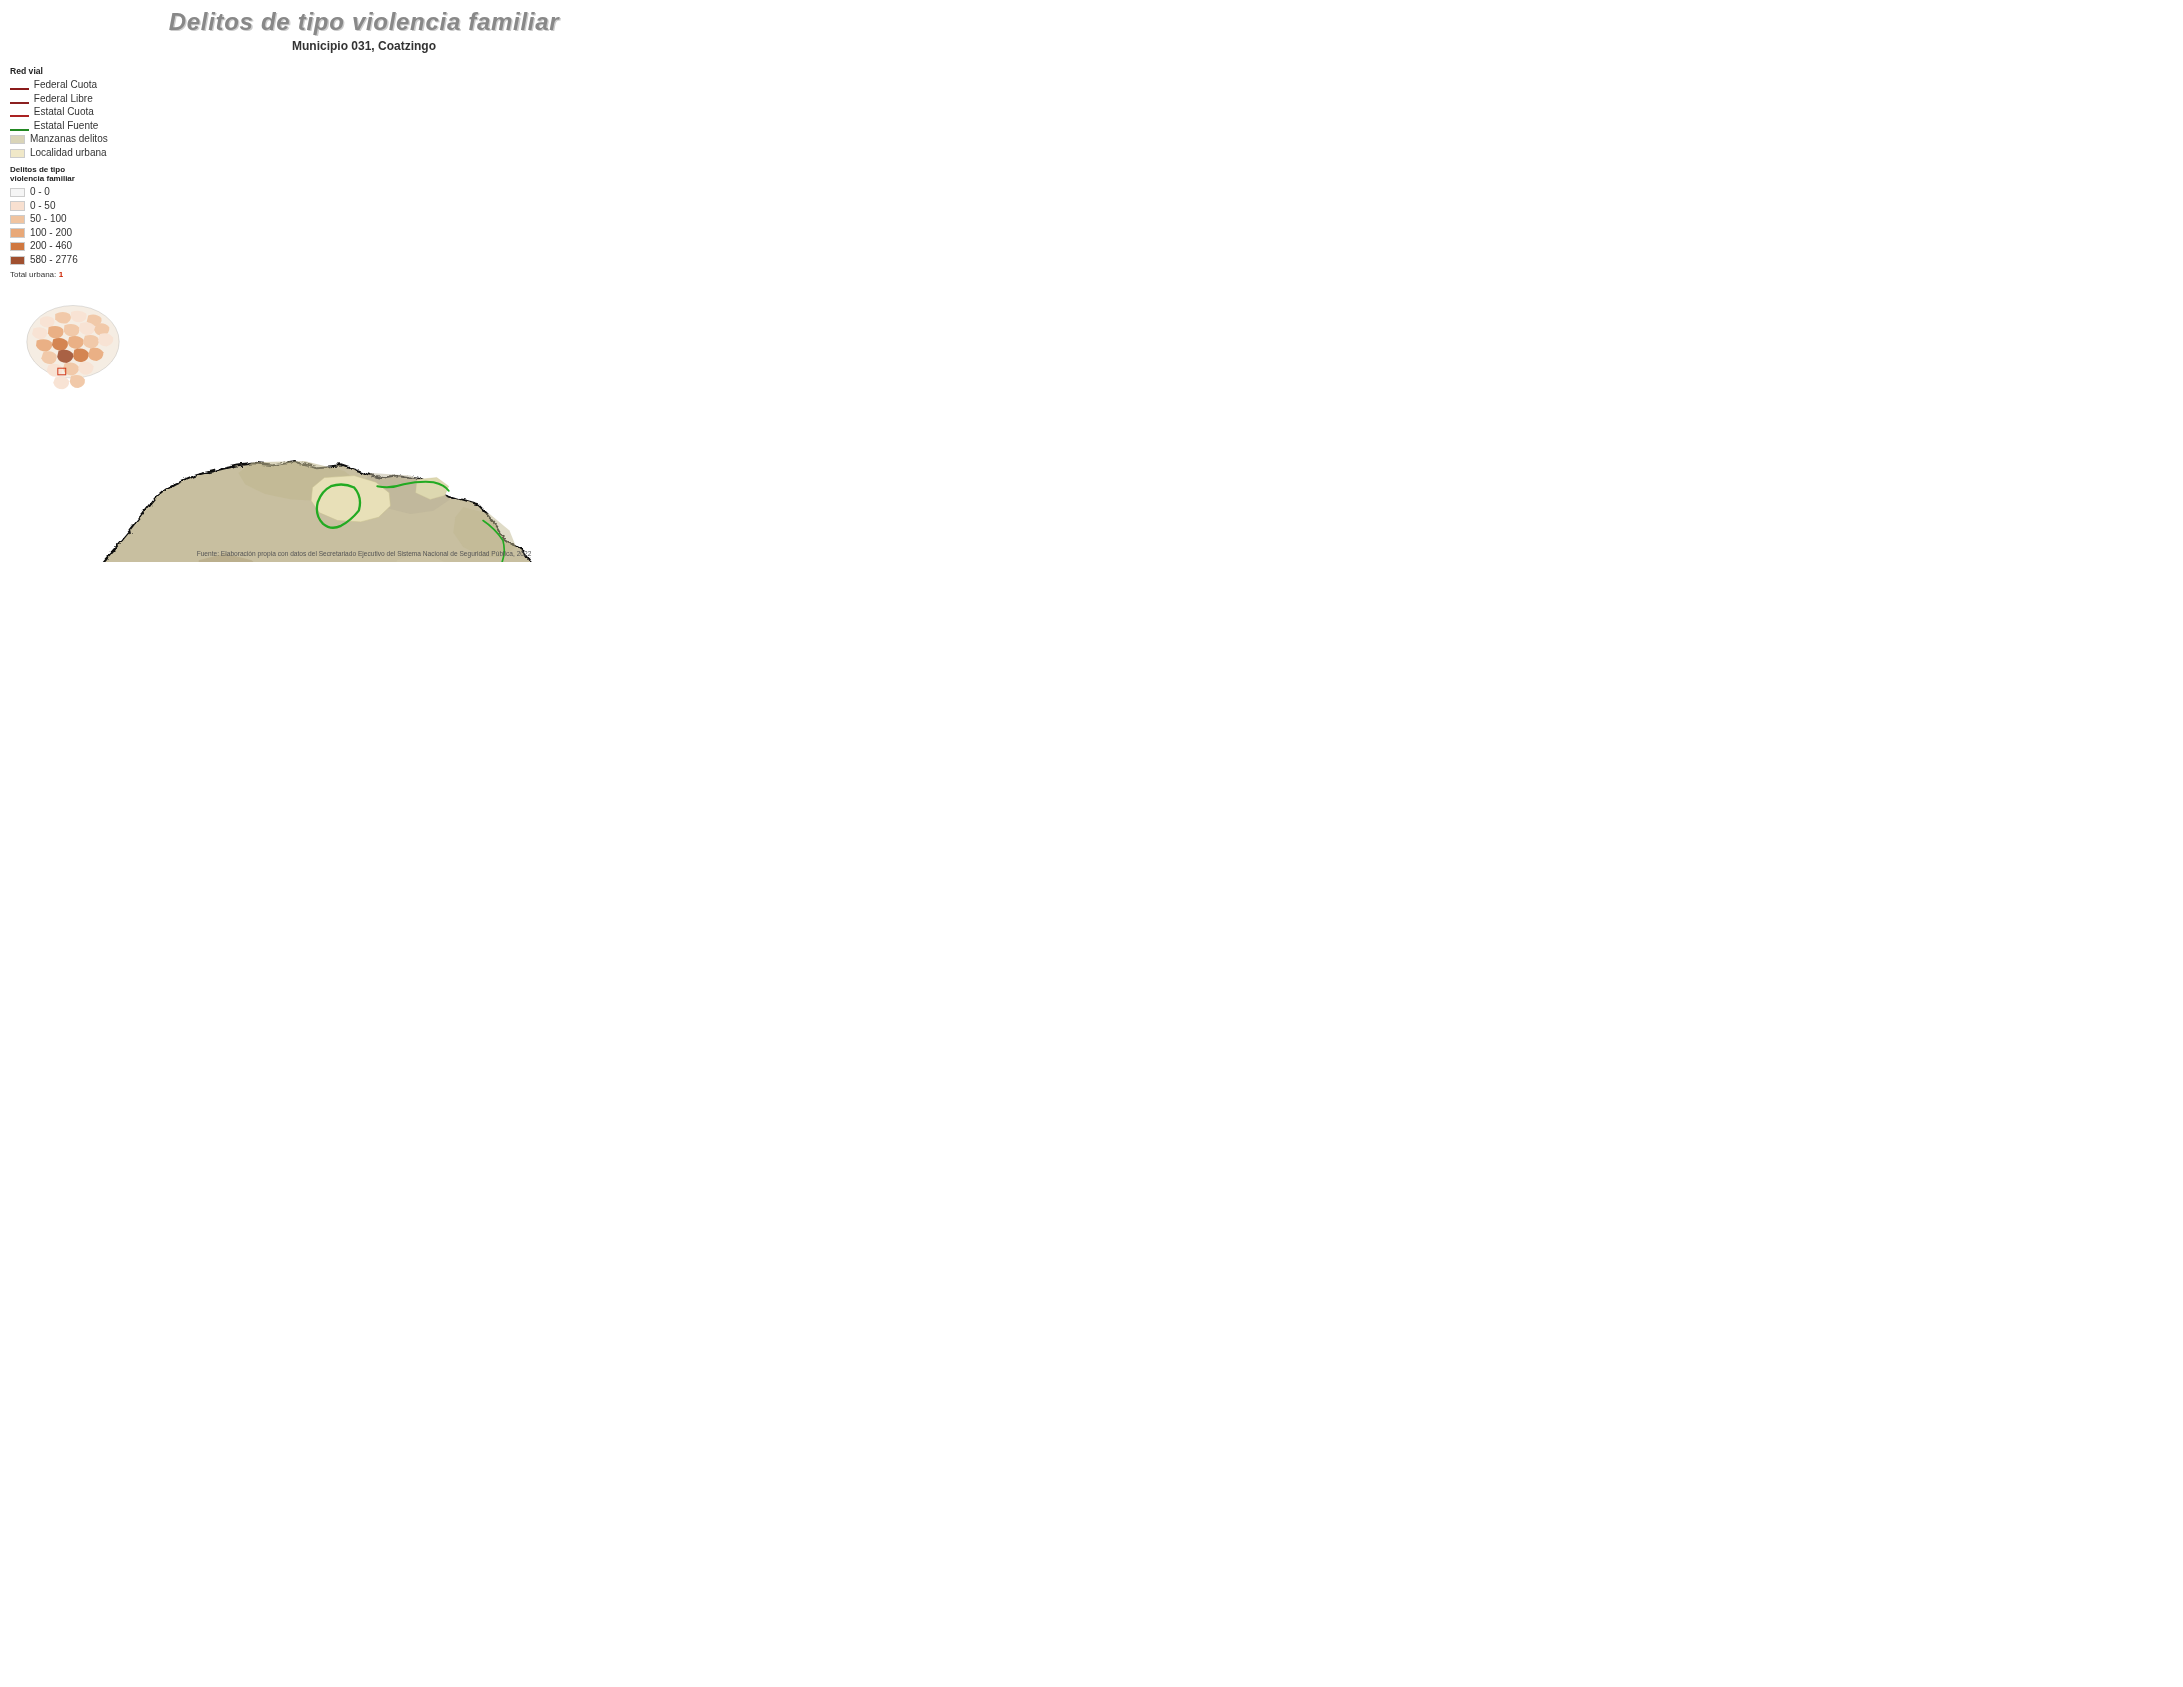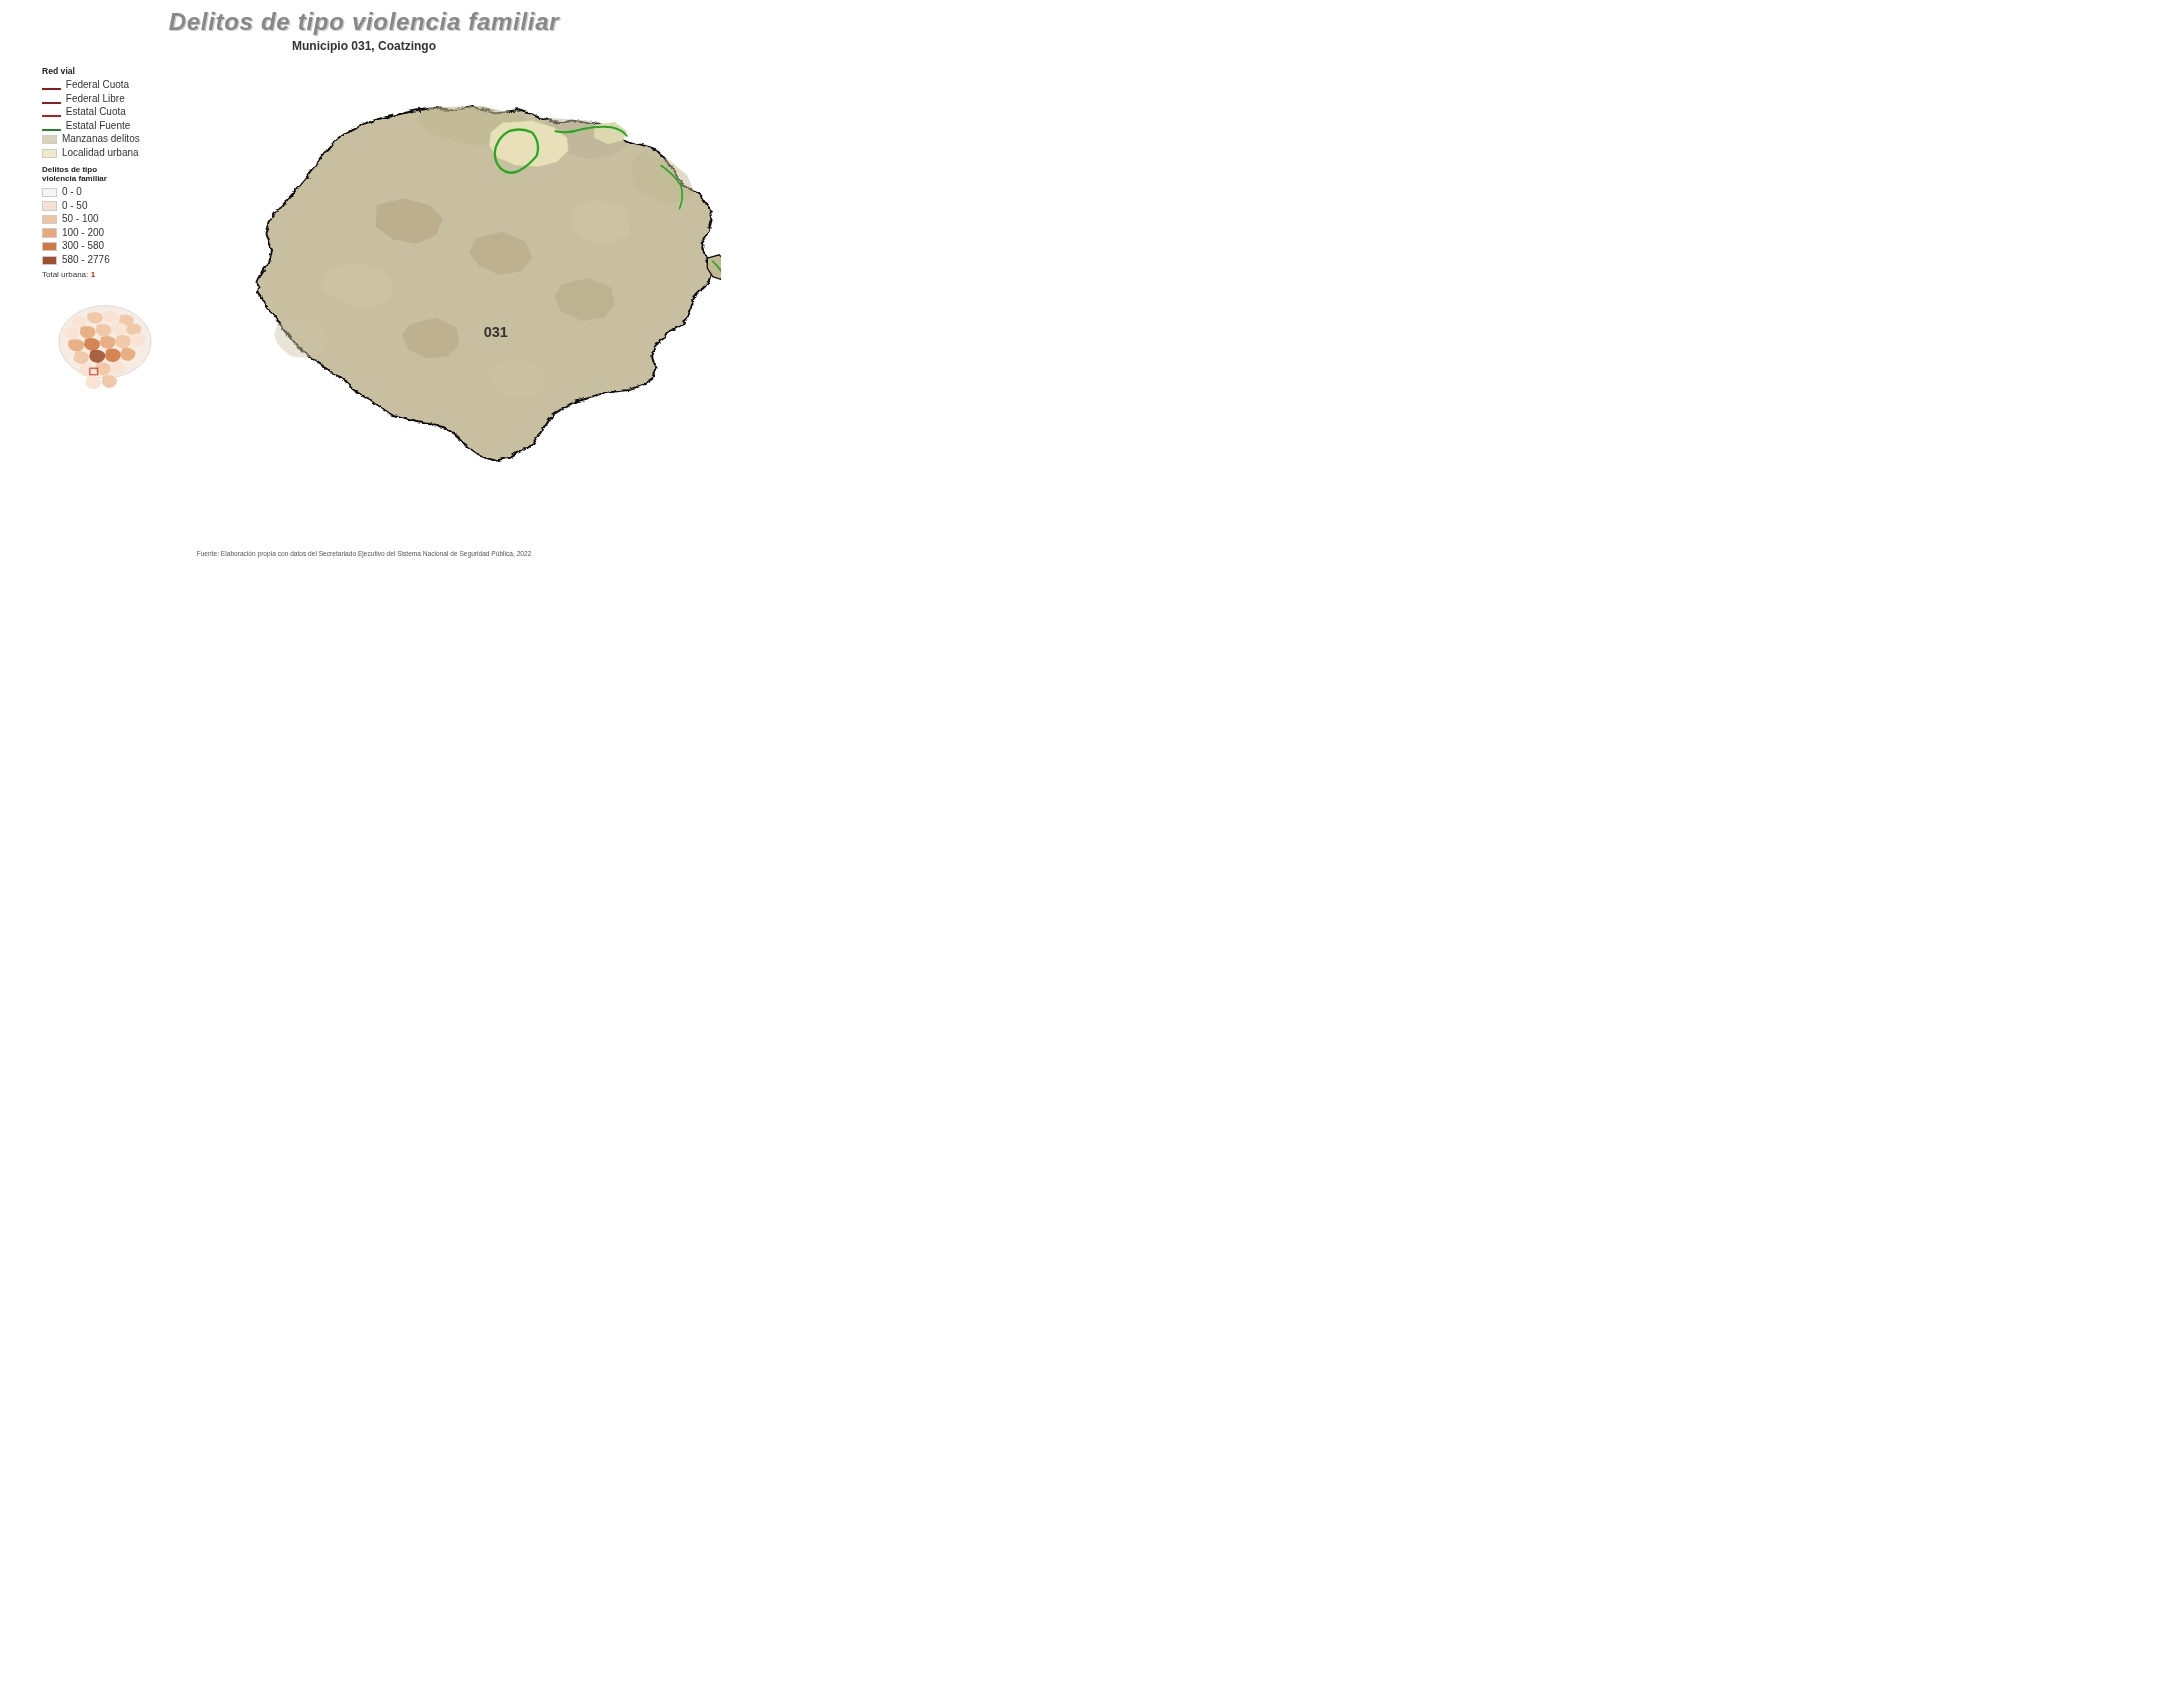--- a/index.html
+++ b/index.html
@@ -26,24 +26,23 @@
     .page-subtitle {
       text-align: center;
       font-size: 12px;
       font-weight: 700;
       color: #333333;
       margin-top: 2.6px;
     }
 
     .content-area {
       display: flex;
-      flex-direction: row;
+      flex-direction: column;
       margin-top: 6.6px;
       height: 503px;
-      margin-left: 32px;
     }
 
     .legend-panel {
       width: 146px;
       padding: 6.6px 10px;
       flex-shrink: 0;
     }
 
     .legend-section-title {
       font-size: 8.6px;
@@ -189,21 +188,21 @@
     <div class="legend-item">
       <div class="legend-swatch" style="background: #f0c4a0;"></div>
       <span>50 - 100</span>
     </div>
     <div class="legend-item">
       <div class="legend-swatch" style="background: #e8a878;"></div>
       <span>100 - 200</span>
     </div>
     <div class="legend-item">
       <div class="legend-swatch" style="background: #d07840;"></div>
-      <span>300 - 580</span>
+      <span>200 - 460</span>
     </div>
     <div class="legend-item">
       <div class="legend-swatch" style="background: #a05030;"></div>
       <span>580 - 2776</span>
     </div>
 
     <div class="total-delitos-row">
       <span class="total-delitos-label">Total urbana:</span>
       <span class="total-delitos-value">1</span>
     </div>

